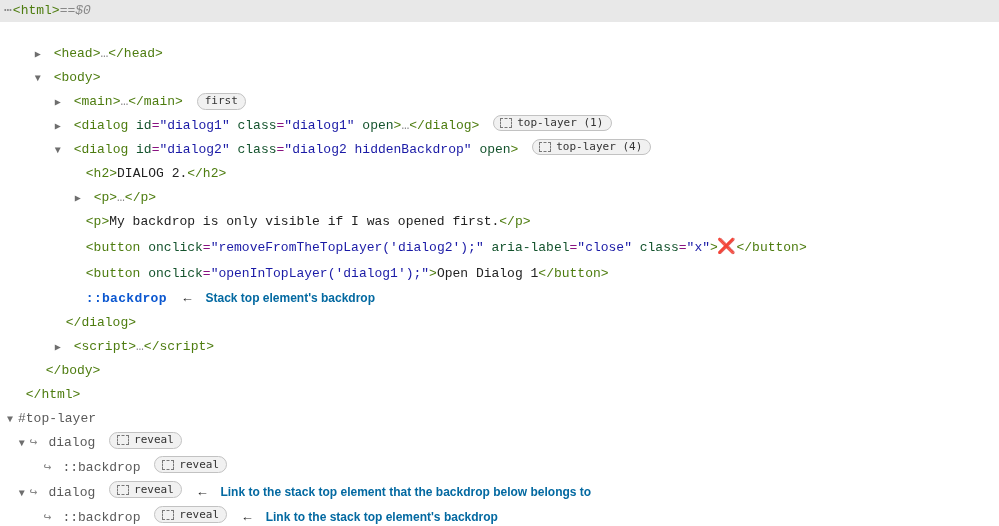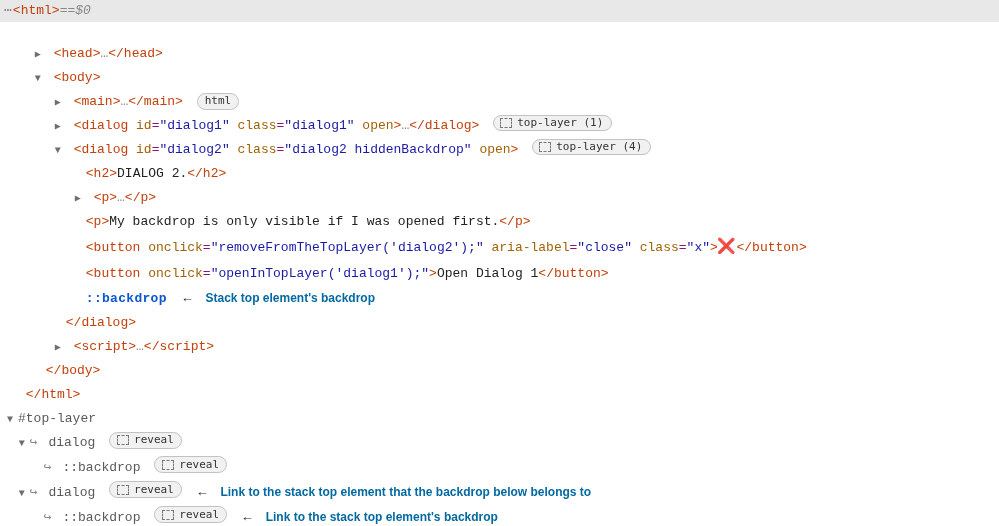--- a/index.html
+++ b/index.html
@@ -30,22 +30,22 @@
   .tri {
     display: inline-block;
     width: 12px;
     text-align: center;
     color: #6e6e6e;
     font-size: 10px;
     cursor: pointer;
     user-select: none;
     margin-right: 2px;
   }
-  .tag { color: #c2410c; }
-  .attr-name { color: #a16207; }
+  .tag { color: #4d7c0f; }
+  .attr-name { color: #14532d; }
   .attr-val { color: #1a1aa6; }
   .punct { color: #881280; }
   .text-node { color: #222; }
   .pseudo-key { color: #0b57d0; font-weight: 600; letter-spacing: 0.3px; }
   .dim { color: #888; }
   .dim-italic { color: #888; font-style: italic; }
   .dots { color: #888; letter-spacing: 1px; }
 
   .badge {
     display: inline-flex;
@@ -110,21 +110,21 @@
     <span class="indent" style="width:20px"></span>
     <span class="tri">▼</span>
     <span class="tag">&lt;body&gt;</span>
   </div>
 
   <div class="row">
     <span class="indent" style="width:40px"></span>
     <span class="tri">▶</span>
     <span class="tag">&lt;main&gt;</span><span class="dim">…</span><span class="tag">&lt;/main&gt;</span>
     <span class="badge small">
-        <span>html</span>
+        <span>first</span>
       </span>
   </div>
 
   <div class="row">
     <span class="indent" style="width:40px"></span>
     <span class="tri">▶</span>
     <span class="tag">&lt;dialog </span><span class="attr-name">id</span><span class="punct">=</span><span class="attr-val">"dialog1"</span>
     <span class="attr-name">class</span><span class="punct">=</span><span class="attr-val">"dialog1"</span>
     <span class="attr-name">open</span><span class="tag">&gt;</span><span class="dim">…</span><span class="tag">&lt;/dialog&gt;</span>
     <span class="badge">

